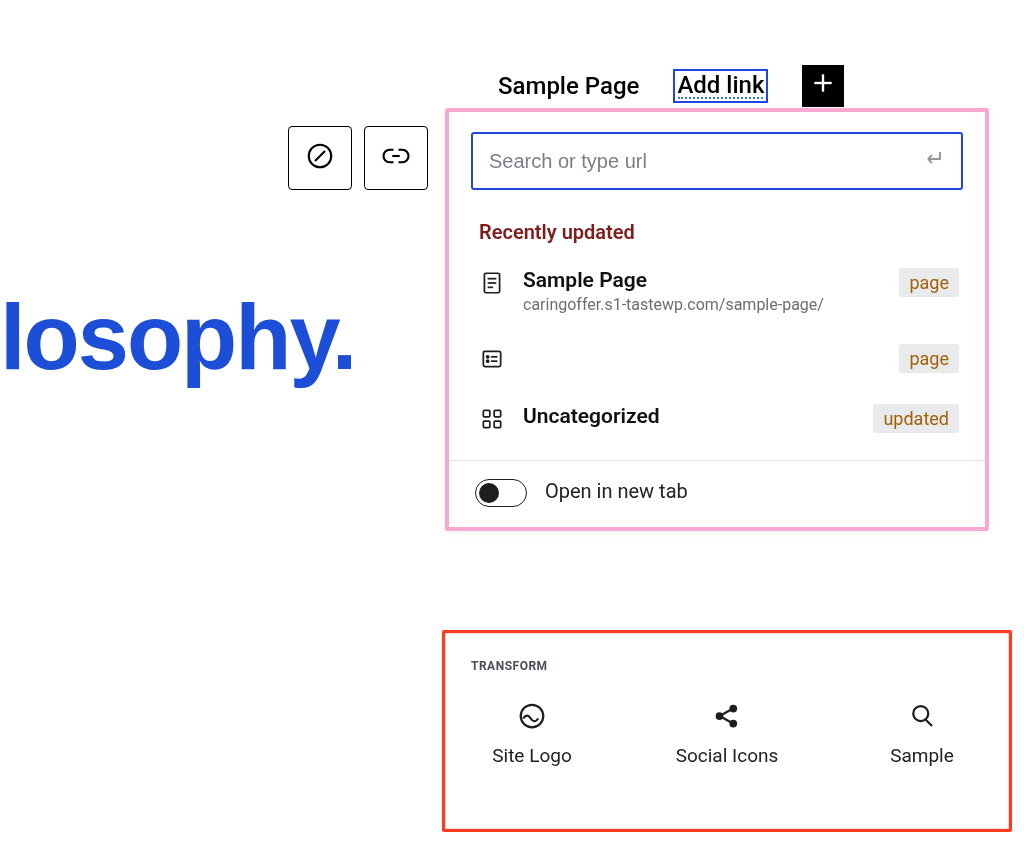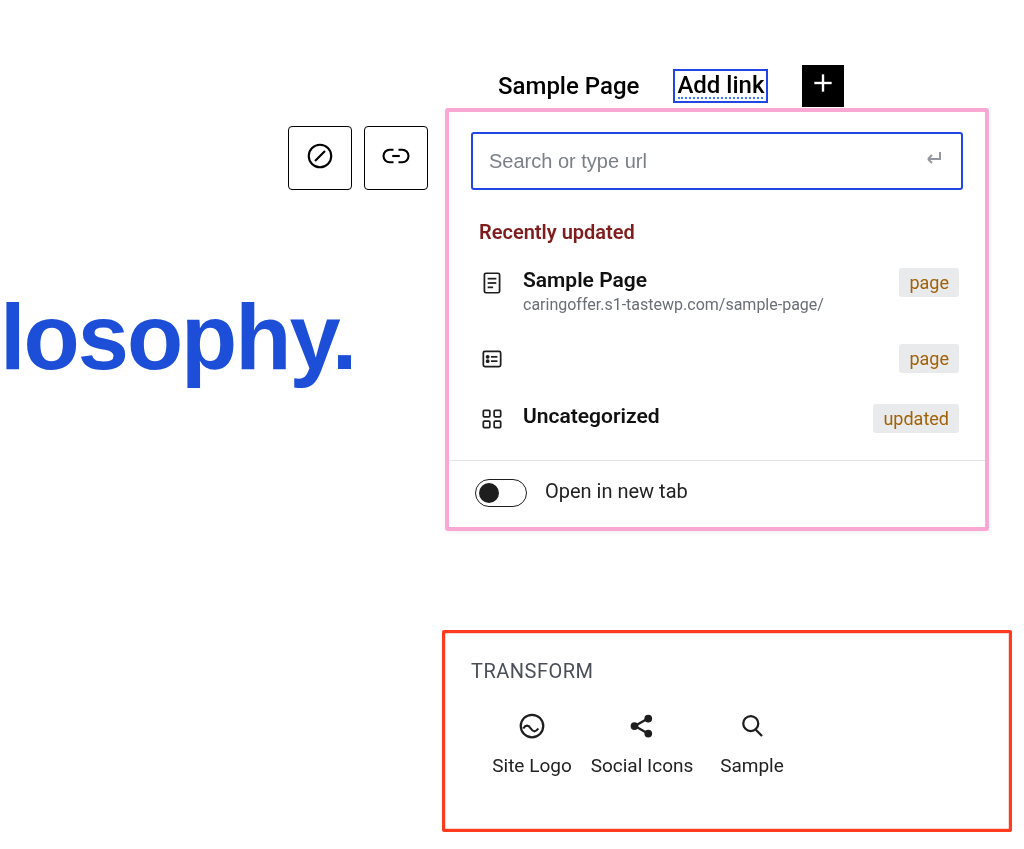--- a/index.html
+++ b/index.html
@@ -171,27 +171,28 @@
     height: 202px;
     border: 3px solid #ff3b1f;
     border-radius:2px;
     box-shadow: inset 0 0 0 0.5px rgba(255,59,31,0.4);
     
   }
   .transform-inner {
     padding: 26px 26px 10px 26px;
   }
   .transform-label {
-    font-size:20px;
+    font-size:12px;
     letter-spacing:0.5px;
     color:#4a4e57;
-    font-weight:400;
+    font-weight:700;
   }
   .transform-items {
     display:flex;
+    justify-content:space-between;
     margin-top:26px;
     padding: 0 6px;
   }
   .titem {
     display:flex; flex-direction:column; align-items:center;
     gap:12px;
     cursor:pointer;
     width:110px;
     text-align:center;
   }

